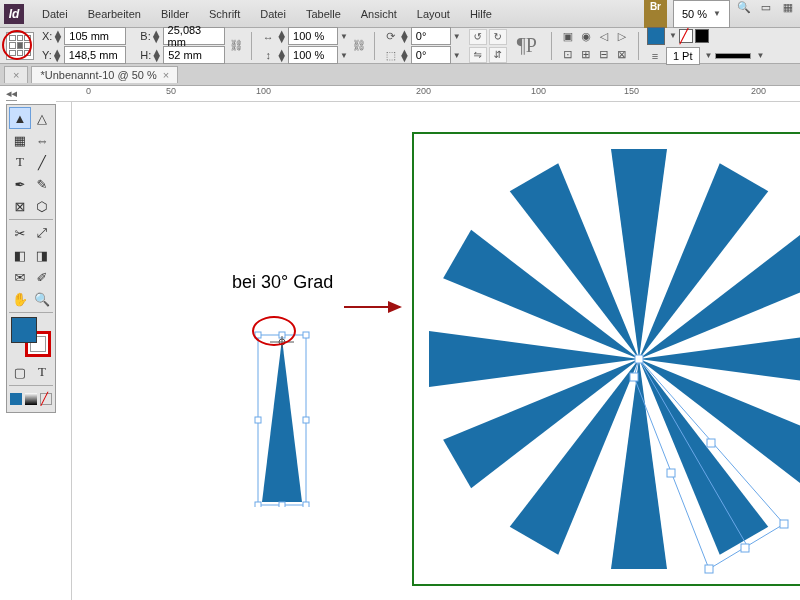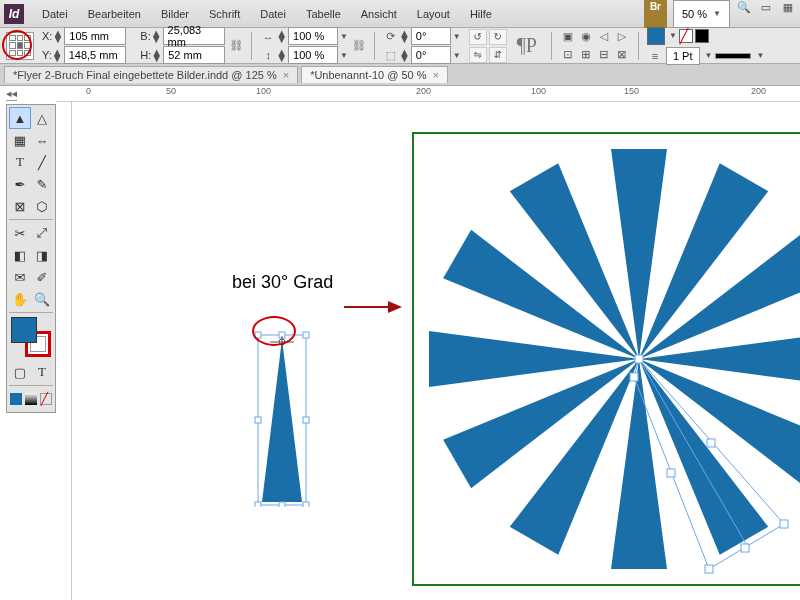--- a/index.html
+++ b/index.html
@@ -217,21 +217,20 @@
       <div class="stroke-btn">1 Pt</div>
         <span class="dropdown-arrow">▼</span>
       <div class="hline"></div>
         <span class="dropdown-arrow">▼</span>
     </div>
   </div>
 </div>
 
 <div class="tabs">
   <div class="tab">
-      <span>*Flyer 2-Bruch Final eingebettete Bilder.indd @ 125 %</span>
       <span class="tab-x">×</span>
     </div>
   <div class="tab active">
       <span>*Unbenannt-10 @ 50 %</span>
       <span class="tab-x">×</span>
     </div>
 </div>
 
 <div class="workspace">
   <div class="panel-tabs">

